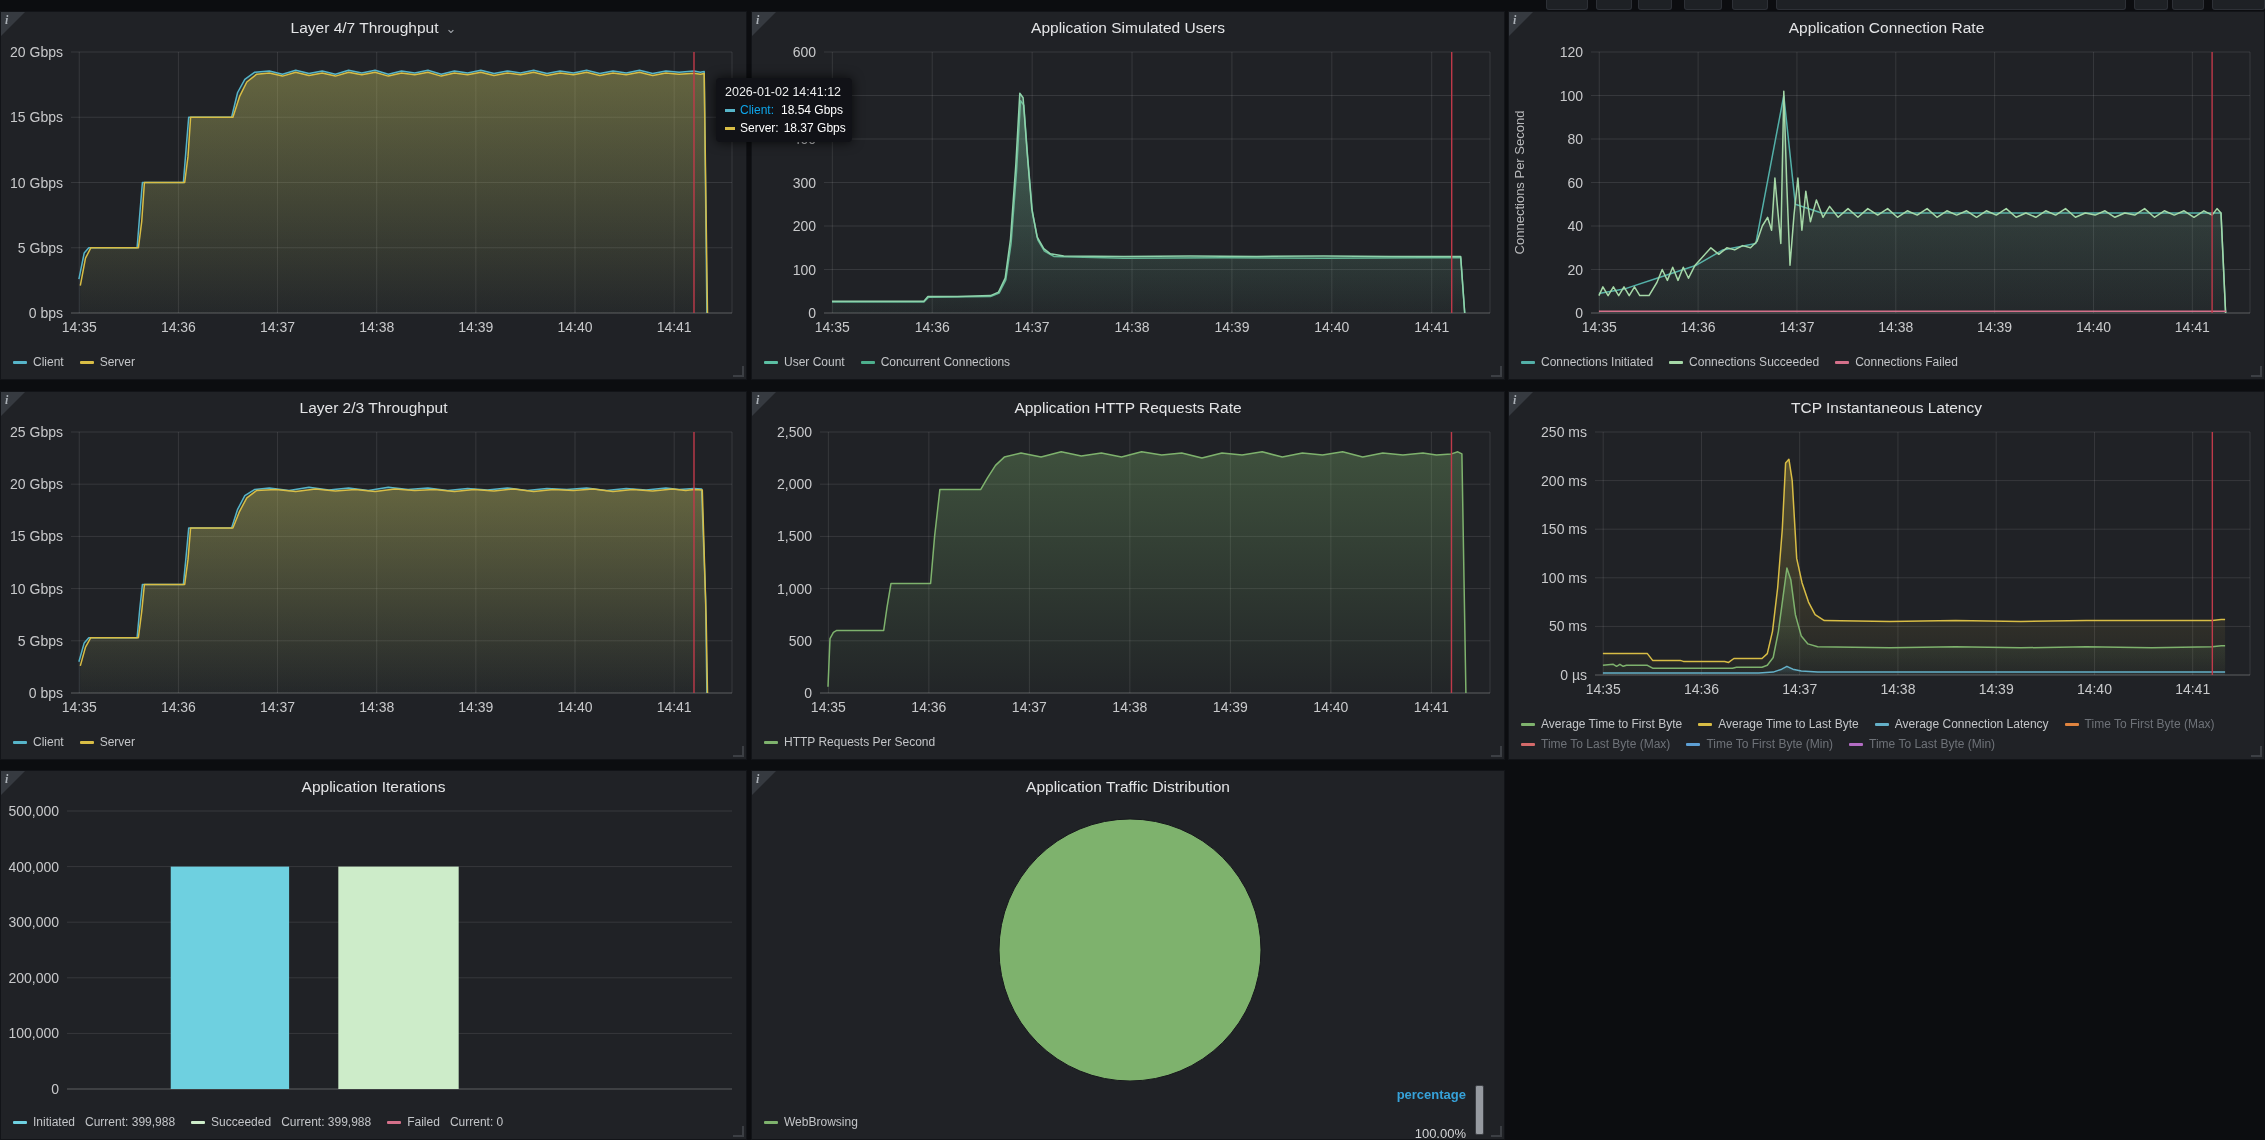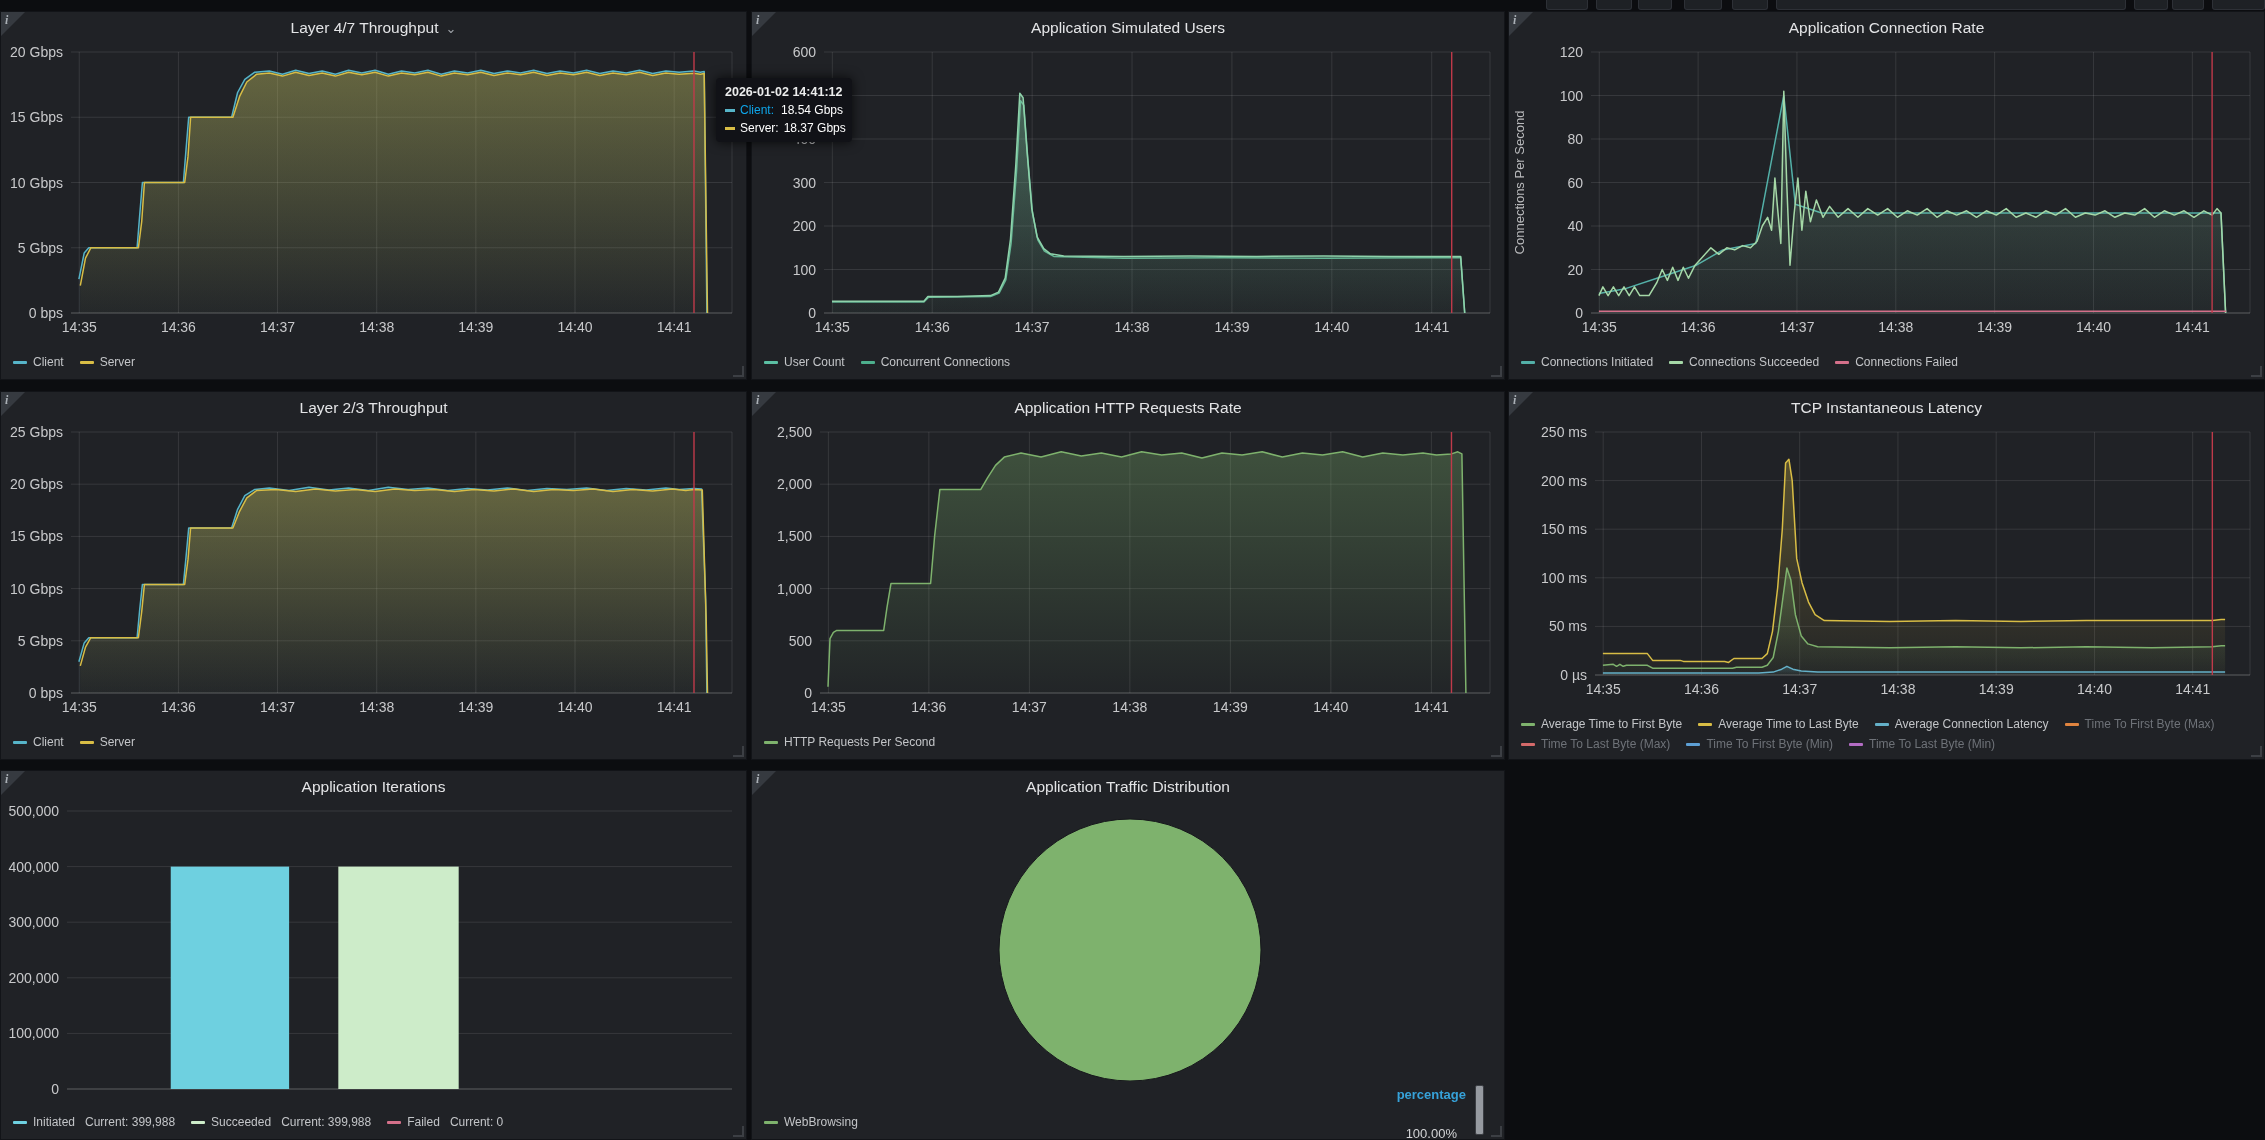--- a/index.html
+++ b/index.html
@@ -18,27 +18,27 @@
   .annot{stroke:#bf3a4a;stroke-width:1.4}
   .legend{position:absolute;left:12px;right:8px;display:flex;flex-wrap:wrap;column-gap:16px;row-gap:3px;font-size:12px;color:#c3c5c8;align-items:center;line-height:17px}
   .legend-item{display:flex;align-items:center;gap:6px;cursor:pointer;white-space:nowrap}
   .legend-item.dim{color:#6e7278}
   .swatch{width:14px;height:3px;border-radius:1px;flex:none}
   .legend-val{margin-left:4px}
   .info-corner{position:absolute;top:0;left:0;width:0;height:0;border-top:24px solid #363a40;border-right:24px solid transparent;z-index:2;cursor:pointer}
   .info-corner span{position:absolute;top:-23px;left:4px;font-size:12px;font-style:italic;font-weight:bold;color:#aab0b6;font-family:"Liberation Serif",serif}
   .resize-handle{position:absolute;right:2px;bottom:2px;width:9px;height:9px;border-right:2px solid #46494f;border-bottom:2px solid #46494f;opacity:.75;cursor:nwse-resize}
   .tooltip{position:absolute;left:716px;top:78px;width:136px;background:#111217;border-radius:4px;box-shadow:0 0 12px rgba(0,0,0,.75);padding:7px 9px;z-index:20;font-size:12px;box-sizing:border-box}
-  .tt-time{font-weight:bold;color:#eceded;font-size:12.5px;margin-bottom:4px;white-space:nowrap}
+  .tt-time{font-weight:normal;color:#eceded;font-size:12.5px;margin-bottom:4px;white-space:nowrap}
   .tt-row{display:flex;align-items:center;gap:5px;margin-top:4px;white-space:nowrap}
   .tt-swatch{width:10px;height:3px;flex:none}
   .tt-label{color:#0ea5e9}
   .tt-label.bold{font-weight:normal;color:#fff}
   .tt-value{margin-left:auto;font-weight:normal;color:#fff}
-  .pie-table{position:absolute;right:38px;top:316px;text-align:center;font-size:13px;z-index:3}
+  .pie-table{position:absolute;right:38px;top:316px;text-align:right;font-size:13px;z-index:3}
   .pie-table-header{color:#36a2d9;font-weight:bold;cursor:pointer}
   .pie-table-value{color:#d2d3d5;margin-top:24px}
   .pie-scrollbar{position:absolute;right:20px;top:314px;width:7px;height:48px;background:#969aa0;border:1px solid #3b3e43;border-radius:2px;z-index:3;cursor:pointer}
 </style>
 </head>
 <body>
 
 <div>
   <div class="tb" style="left:1546px;width:42px"></div>
   <div class="tb" style="left:1596px;width:36px"></div>

